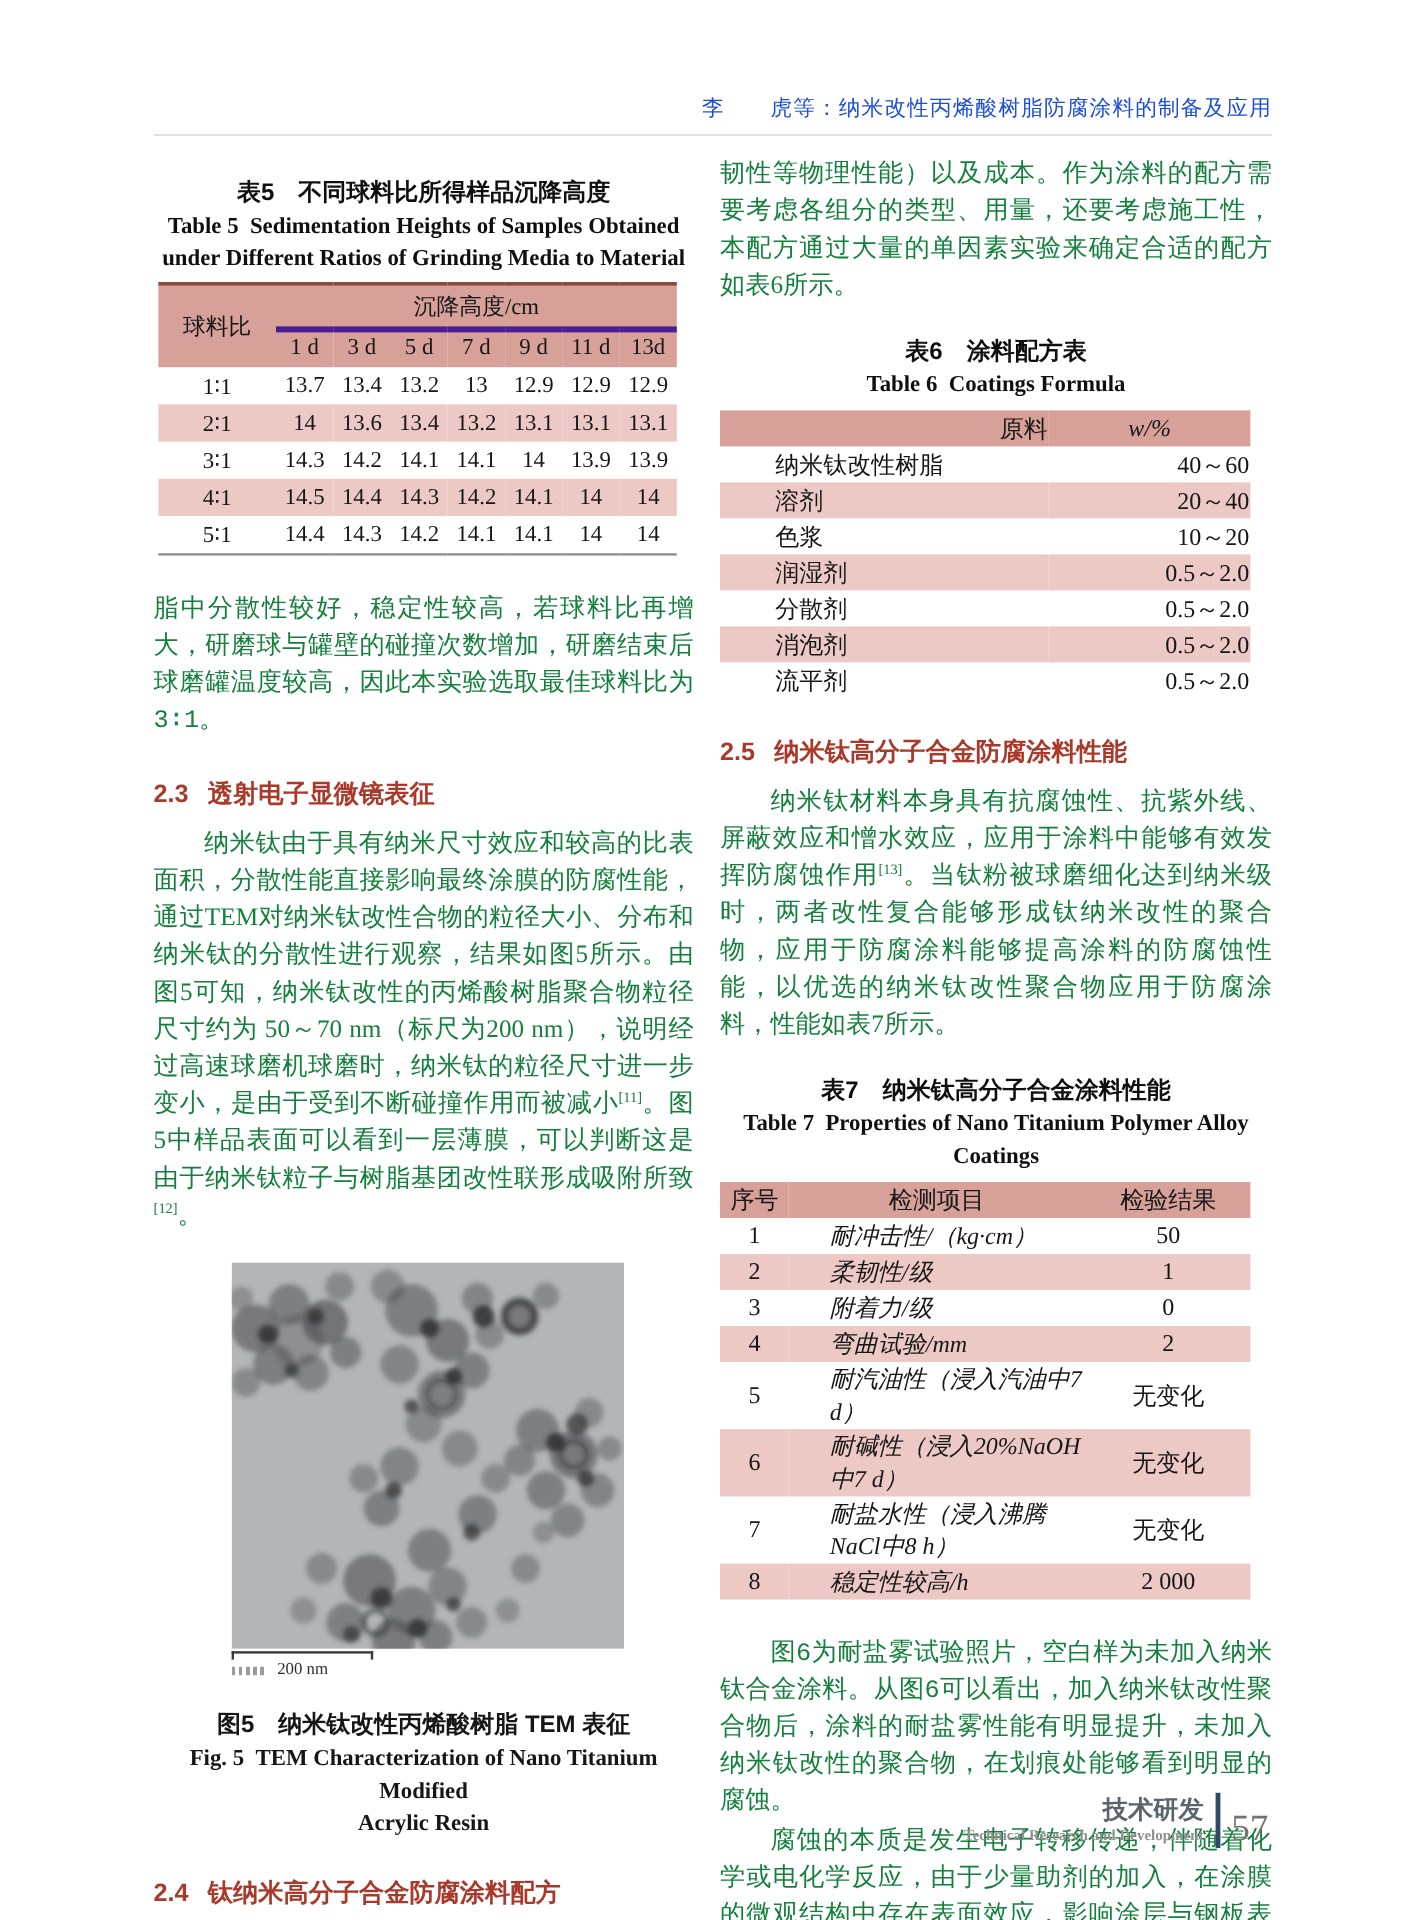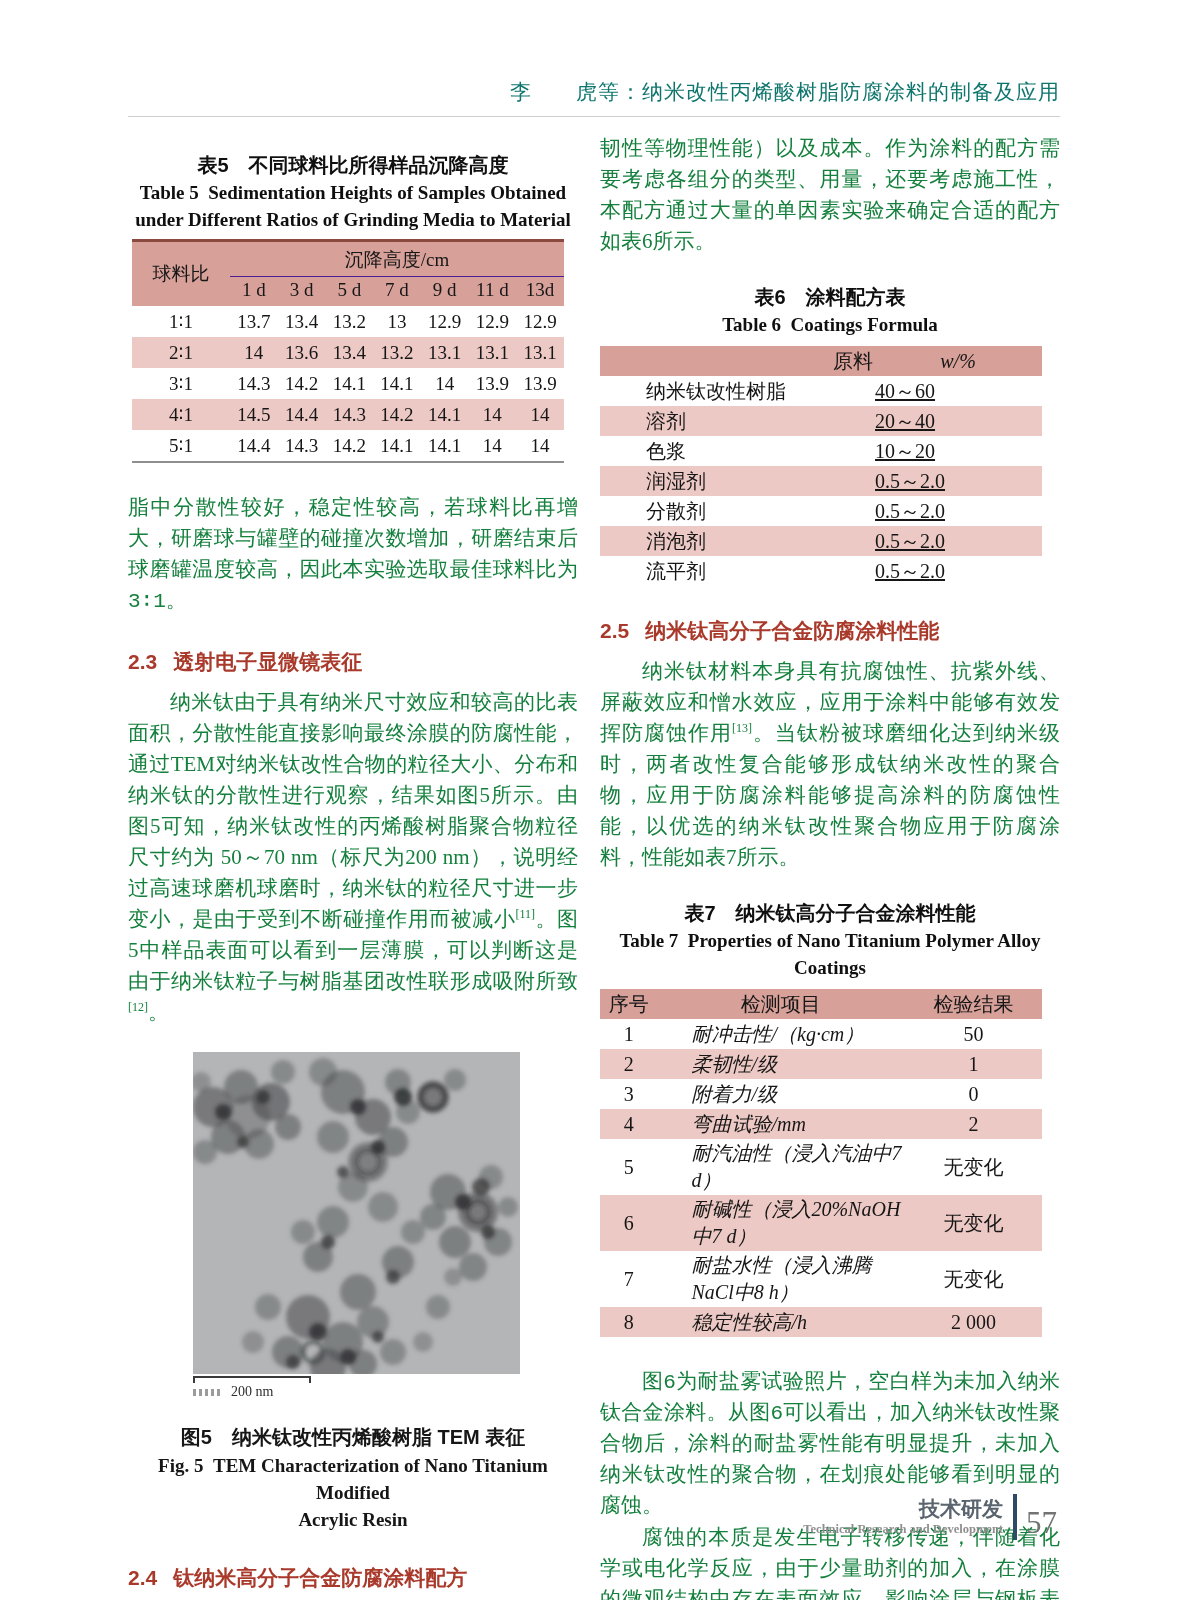--- a/index.html
+++ b/index.html
@@ -1,48 +1,48 @@
 <!DOCTYPE html>
 <html><head>
 <meta charset="utf-8">
 <style>
   html,body{margin:0;padding:0;background:#ffffff;}
   .page{position:relative;width:1187px;height:1600px;background:#ffffff;overflow:hidden;
         font-family:"Liberation Serif","DejaVu Serif",serif;color:#161616;}
   .content{position:absolute;left:128px;top:78px;width:932px;}
-  .running-title{text-align:right;color:#0f766e;font-size:21px;
+  .running-title{text-align:right;color:#1d4ed8;font-size:18px;
         font-family:"Liberation Sans","DejaVu Sans",sans-serif;letter-spacing:1px;}
   .header-rule{border:none;border-top:1px solid #cfcfcf;margin:10px 0 0 0;}
   .columns{display:flex;gap:22px;margin-top:16px;}
   .col-left{width:450px;}
   .col-right{width:460px;}
 
   .tbl-title-zh{text-align:center;font-weight:bold;font-size:20px;color:#0f0f0f;
         font-family:"Liberation Sans","DejaVu Sans",sans-serif;line-height:28px;margin-top:18px;}
   .tbl-title-en{text-align:center;font-weight:bold;font-size:19px;color:#0f0f0f;
         font-family:"Liberation Serif","DejaVu Serif",serif;line-height:27px;}
 
   table{border-collapse:collapse;}
   .t5{width:432px;margin:6px 0 0 4px;border-top:3px solid #8a4a3f;border-bottom:2px solid #8f8f8f;
       font-size:19px;}
   .t5 thead th{background:#d7a099;font-weight:normal;text-align:center;}
-  .t5 th.group{border-bottom:1px solid #4c1d95;padding:5px 0 3px 0;}
+  .t5 th.group{border-bottom:5px solid #4c1d95;padding:5px 0 3px 0;}
   .t5 th.ratio-h{width:96px;}
   .t5 thead tr.days th{padding:2px 0 5px 0;}
   .t5 tbody td{text-align:center;height:29px;}
   .t5 tbody tr:nth-child(even){background:#ecc9c4;}
 
   .t6,.t7{width:442px;font-size:20px;margin-top:8px;}
   .t6 thead tr,.t7 thead tr{background:#d7a099;}
   .t6 th,.t7 th{font-weight:normal;}
   .t6 th,.t6 td,.t7 th,.t7 td{height:28px;}
   .t6 tbody tr:nth-child(even),.t7 tbody tr:nth-child(even){background:#ecc9c4;}
   .t6 .mat{ text-align:left;padding-left:46px;}
   .t6 th.mat-h{text-align:right;padding-left:4px;width:62%;}
-  .t6 .val{text-align:left;text-decoration:underline;}
+  .t6 .val{text-align:right;}
   .t6 th.val-h{font-style:italic;}
   .t7 .no{width:13%;text-align:center;}
   .t7 .item{width:56%;text-align:left;padding-left:34px;font-style:italic;}
   .t7 th.item-h{text-align:center;padding-left:0;}
   .t7 .res{width:31%;text-align:center;}
 
   .body-para{font-size:21px;line-height:31px;text-align:justify;margin:0;color:#15803d;}
   .indent{text-indent:2em;}
   .mt30{margin-top:30px;font-family:Liberation Mono, monospace;} .mt26{margin-top:26px;} .mt8{margin-top:8px;}
   sup{font-size:12px;line-height:0;}

